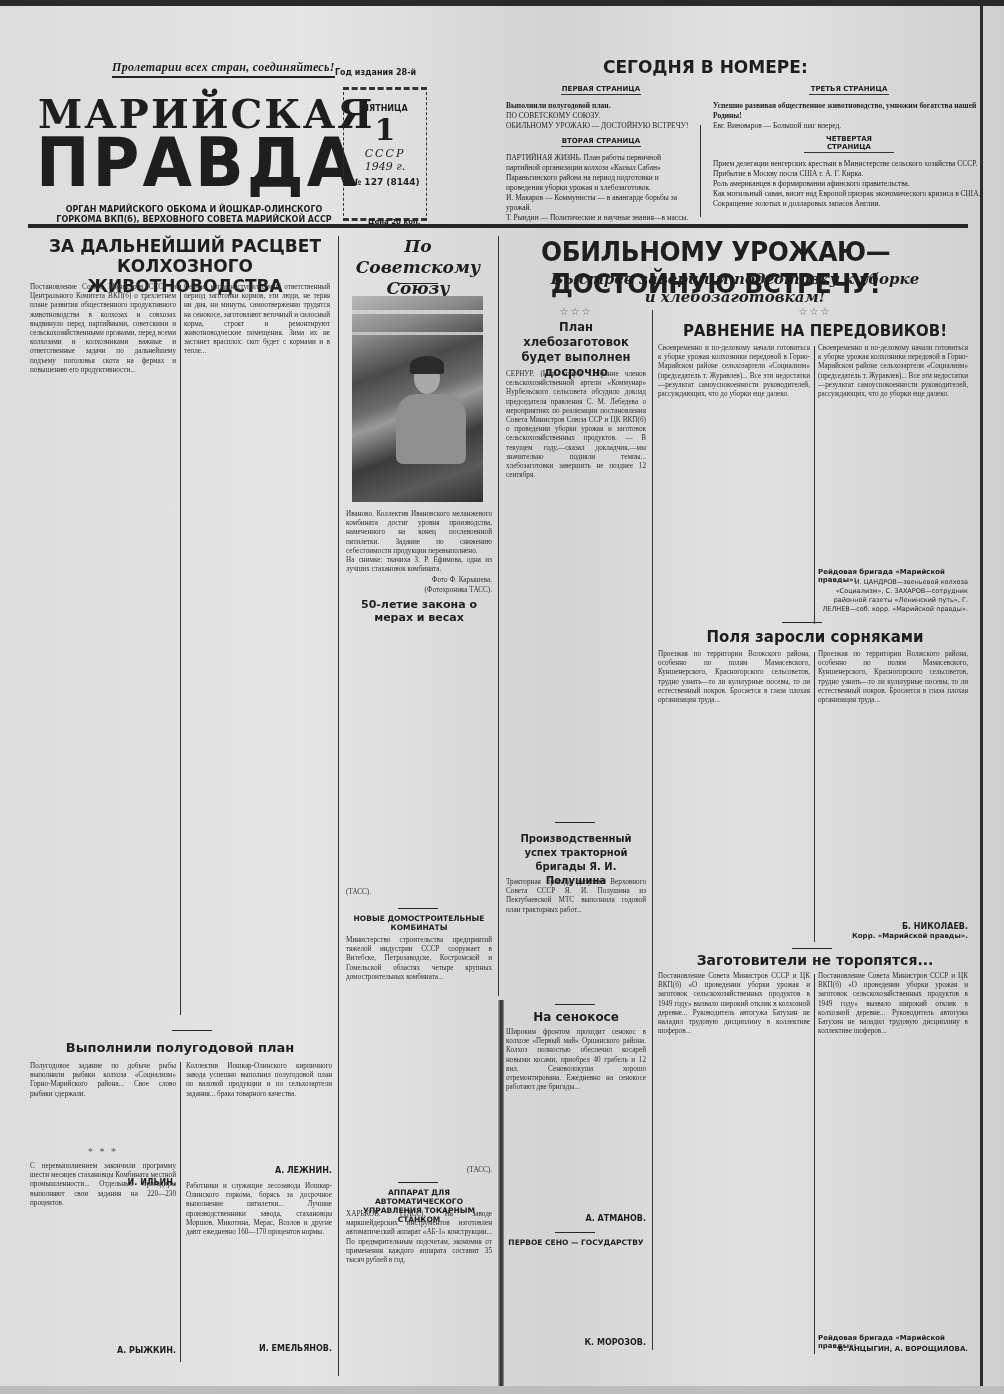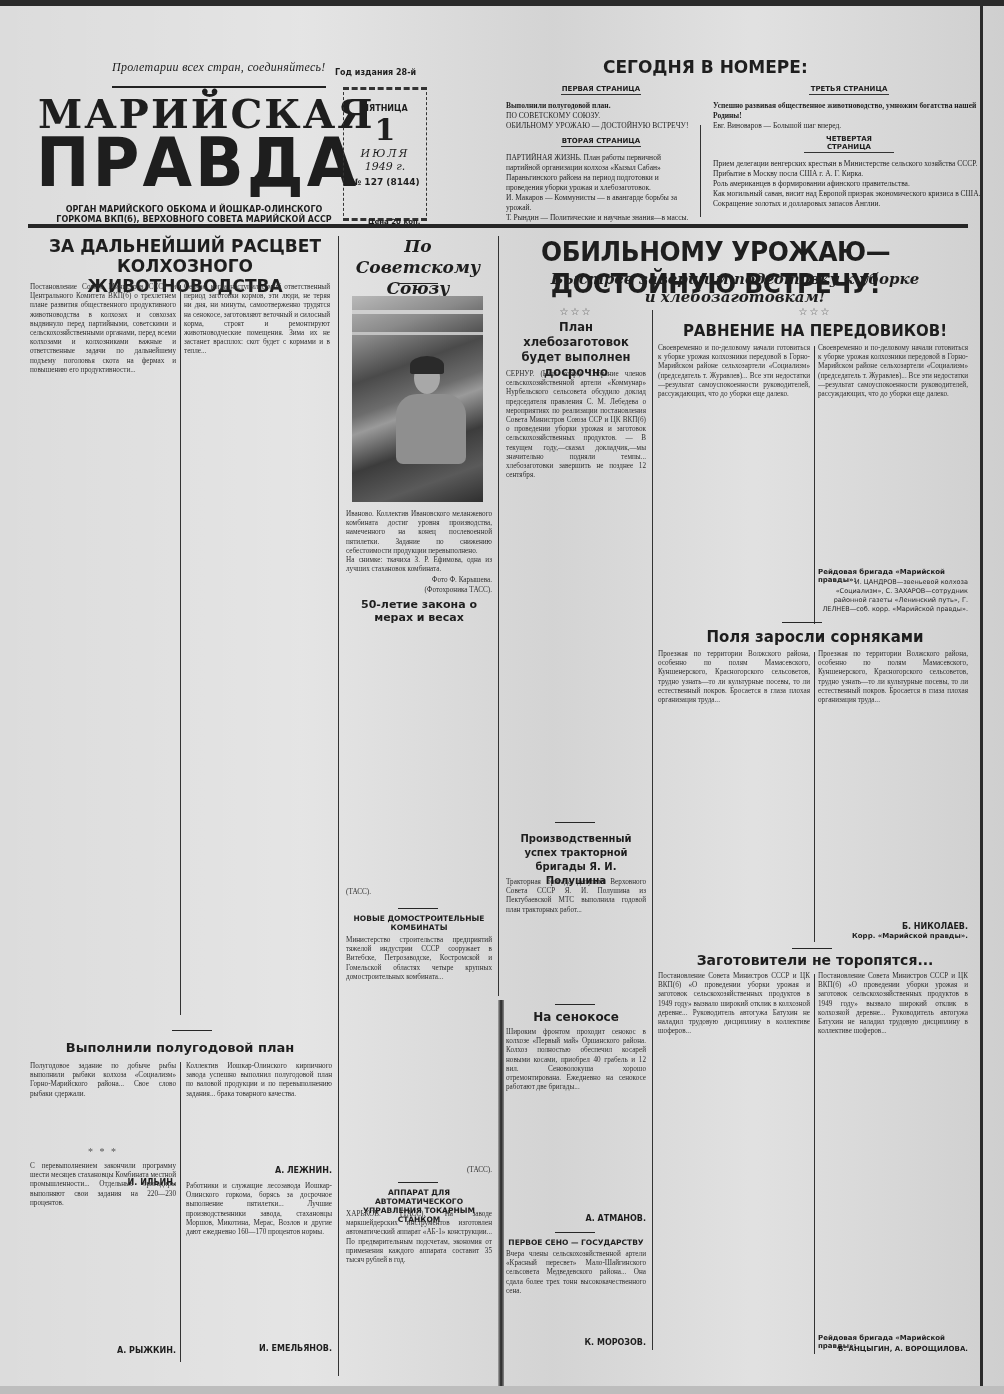--- a/index.html
+++ b/index.html
@@ -2,22 +2,22 @@
 <html><head>
 <meta charset="utf-8">
 <style>
   html,body{margin:0;padding:0;}
   body{width:1004px;height:1394px;background:#cfcfcf;position:relative;overflow:hidden;
        font-family:"Liberation Serif","DejaVu Serif",serif;color:#1e1e1e;}
   .page{position:absolute;left:0;top:0;width:1004px;height:1394px;background:#dcdcdc;
         background-image:linear-gradient(90deg,rgba(255,255,255,.0) 0,rgba(255,255,255,.25) 30%,rgba(0,0,0,.04) 55%,rgba(255,255,255,.15) 75%,rgba(0,0,0,.06) 100%);}
   .abs{position:absolute;}
   .topedge{left:0;top:0;width:1004px;height:6px;background:#2a2a2a;}
-  .motto{left:112px;top:60px;font-style:italic;font-weight:normal;font-size:12px;letter-spacing:.3px;
-         border-bottom:2px solid #222;padding-bottom:11px;}
+  .motto{left:112px;top:60px;font-style:italic;font-weight:bold;font-size:12px;letter-spacing:.3px;
+         border-bottom:2px solid #222;padding-bottom:1px;}
   .mast1{left:38px;top:90px;font-family:"DejaVu Serif",serif;font-size:40px;font-weight:bold;letter-spacing:2px;}
   .mast2{left:36px;top:128px;font-family:"DejaVu Sans",sans-serif;font-size:64px;font-weight:900;letter-spacing:3px;line-height:70px;transform:scaleY(1.05);}
   .organ{left:44px;top:205px;font-family:"DejaVu Sans",sans-serif;font-size:8px;font-weight:bold;width:300px;line-height:10px;text-align:center;}
   .year{left:335px;top:68px;font-family:"DejaVu Sans",sans-serif;font-size:8px;font-weight:bold;}
   .datebox{left:343px;top:87px;width:82px;height:128px;border:2px dashed #333;border-width:3px 1px;text-align:center;font-family:"DejaVu Sans",sans-serif;}
   .datebox .dw{font-size:8px;font-weight:bold;margin-top:14px;}
   .datebox .dn{font-family:"DejaVu Serif",serif;font-size:30px;font-weight:bold;line-height:34px;}
   .datebox .dm{font-family:"DejaVu Serif",serif;font-style:italic;font-size:11px;letter-spacing:2px;}
   .datebox .dy{font-family:"DejaVu Serif",serif;font-style:italic;font-size:11px;}
   .datebox .no{font-size:9px;font-weight:bold;margin-top:4px;}
@@ -49,21 +49,21 @@
 
   <div class="abs motto">Пролетарии всех стран, соединяйтесь!</div>
   <div class="abs mast1">МАРИЙСКАЯ</div>
   <div class="abs mast2">ПРАВДА</div>
   <div class="abs organ">ОРГАН МАРИЙСКОГО ОБКОМА И ЙОШКАР-ОЛИНСКОГО ГОРКОМА ВКП(б), ВЕРХОВНОГО СОВЕТА МАРИЙСКОЙ АССР</div>
 
   <div class="abs year">Год издания 28-й</div>
   <div class="abs datebox">
     <div class="dw">ПЯТНИЦА</div>
     <div class="dn">1</div>
-    <div class="dm">ИЮЛЯ</div>
+    <div class="dm">СССР</div>
     <div class="dy">1949 г.</div>
     <div class="no">№ 127 (8144)</div>
   </div>
   <div class="abs price">Цена 20 коп.</div>
 
   <div class="abs contents-title">СЕГОДНЯ В НОМЕРЕ:</div>
   <div class="abs" style="left:506px;top:85px;width:190px;">
     <div class="sec" style="width:80px;margin:0 auto 6px auto;">ПЕРВАЯ СТРАНИЦА</div>
     <div class="ci" style="font-weight:bold;">Выполнили полугодовой план.</div>
     <div class="ci">ПО СОВЕТСКОМУ СОЮЗУ.</div>
@@ -95,21 +95,21 @@
   <div class="abs vline" style="left:338px;top:236px;height:1140px;"></div>
 
   <div class="abs rule" style="left:172px;top:1030px;width:40px;height:1px;"></div>
   <div class="abs h-main" style="left:30px;top:1040px;width:300px;font-size:13px;">Выполнили полугодовой план</div>
   <div class="abs txt" style="left:30px;top:1062px;width:146px;height:58px;">Полугодовое задание по добыче рыбы выполнили рыбаки колхоза «Социализм» Горно-Марийского района... Свое слово рыбаки сдержали.</div>
   <div class="abs sig" style="left:30px;top:1130px;width:146px;margin-top:48px;">И. ИЛЬИН.</div>
   <div class="abs stars" style="left:30px;top:1146px;width:146px;">* * *</div>
   <div class="abs txt" style="left:30px;top:1162px;width:146px;height:180px;">С перевыполнением закончили программу шести месяцев стахановцы Комбината местной промышленности... Отдельные бригадиры выполняют свои задания на 220—230 процентов.</div>
   <div class="abs sig" style="left:30px;top:1346px;width:146px;">А. РЫЖКИН.</div>
   <div class="abs vline" style="left:180px;top:1062px;height:300px;"></div>
-  <div class="abs txt" style="left:186px;top:1062px;width:146px;height:80px;">Коллектив Йошкар-Олинского кирпичного завода успешно выполнил полугодовой план по валовой продукции и по перевыполнению задания... брака товарного качества.</div>
+  <div class="abs txt" style="left:186px;top:1062px;width:146px;height:80px;">Коллектив Йошкар-Олинского кирпичного завода успешно выполнил полугодовой план по валовой продукции и по сельхозартели задания... брака товарного качества.</div>
   <div class="abs sig" style="left:186px;top:1166px;width:146px;">А. ЛЕЖНИН.</div>
   <div class="abs txt" style="left:186px;top:1182px;width:146px;height:160px;">Работники и служащие лесозавода Йошкар-Олинского горкома, борясь за досрочное выполнение пятилетки... Лучшие производственники завода, стахановцы Моршов, Микотина, Мерас, Возлов и другие дают ежедневно 160—170 процентов нормы.</div>
   <div class="abs sig" style="left:186px;top:1344px;width:146px;">И. ЕМЕЛЬЯНОВ.</div>
 
   <div class="abs" style="left:342px;top:236px;width:152px;text-align:center;font-family:'DejaVu Serif',serif;font-style:italic;font-weight:bold;font-size:17px;line-height:21px;">По Советскому Союзу</div>
   <div class="abs rule" style="left:398px;top:283px;width:40px;height:1px;"></div>
   <div class="abs photo">
     <div class="beam"></div>
       <div class="beam2"></div>
     <div class="body"></div>
@@ -145,21 +145,20 @@
 
   <div class="abs txt" style="left:506px;top:878px;width:140px;height:120px;">Тракторная бригада депутата Верховного Совета СССР Я. И. Полушина из Пектубаевской МТС выполнила годовой план тракторных работ...</div>
   <div class="abs h-main" style="left:506px;top:832px;width:140px;font-size:10px;line-height:14px;">Производственный успех тракторной бригады Я. И. Полушина</div>
   <div class="abs rule" style="left:555px;top:1004px;width:40px;height:1px;"></div>
 
   <div class="abs h-main" style="left:506px;top:1010px;width:140px;font-size:12px;">На сенокосе</div>
   <div class="abs txt" style="left:506px;top:1028px;width:140px;height:184px;">Широким фронтом проходит сенокос в колхозе «Первый май» Оршанского района. Колхоз полностью обеспечил косарей новыми косами, приобрел 40 грабель и 12 вил. Сеноволокуша хорошо отремонтирована. Ежедневно на сенокосе работают две бригады...</div>
   <div class="abs sig" style="left:506px;top:1214px;width:140px;">А. АТМАНОВ.</div>
   <div class="abs rule" style="left:555px;top:1232px;width:40px;height:1px;"></div>
   <div class="abs h-main" style="left:506px;top:1238px;width:140px;font-size:7.5px;">ПЕРВОЕ СЕНО — ГОСУДАРСТВУ</div>
-  <div class="abs txt" style="left:506px;top:1250px;width:140px;height:84px;">Вчера члены сельскохозяйственной артели «Красный пересвет» Мало-Шайгинского сельсовета Медведевского района... Она сдала более трех тонн высококачественного сена.</div>
   <div class="abs sig" style="left:506px;top:1338px;width:140px;">К. МОРОЗОВ.</div>
   <div class="abs vline" style="left:652px;top:310px;height:1040px;"></div>
 
   <div class="abs stars" style="left:660px;top:306px;width:310px;">☆☆☆</div>
   <div class="abs h-main" style="left:660px;top:322px;width:310px;font-size:15px;">РАВНЕНИЕ НА ПЕРЕДОВИКОВ!</div>
   <div class="abs txt" style="left:658px;top:344px;width:152px;height:270px;">Своевременно и по-деловому начали готовиться к уборке урожая колхозники передовой в Горно-Марийском районе сельхозартели «Социализм» (председатель т. Журавлев)... Все эти недостатки—результат самоуспокоенности руководителей, рассуждающих, что до уборки еще далеко.</div>
   <div class="abs vline" style="left:814px;top:346px;height:278px;"></div>
   <div class="abs txt" style="left:818px;top:344px;width:150px;height:220px;">Своевременно и по-деловому начали готовиться к уборке урожая колхозники передовой в Горно-Марийском районе сельхозартели «Социализм» (председатель т. Журавлев)... Все эти недостатки—результат самоуспокоенности руководителей, рассуждающих, что до уборки еще далеко.</div>
   <div class="abs" style="left:818px;top:568px;width:150px;font-family:'DejaVu Sans',sans-serif;font-size:7px;font-weight:bold;">Рейдовая бригада «Марийской правды»:</div>
   <div class="abs" style="left:818px;top:578px;width:150px;font-family:'DejaVu Sans',sans-serif;font-size:6.5px;line-height:9px;text-align:right;">И. ЦАНДРОВ—звеньевой колхоза «Социализм», С. ЗАХАРОВ—сотрудник районной газеты «Ленинский путь», Г. ЛЕЛНЕВ—соб. корр. «Марийской правды».</div>

